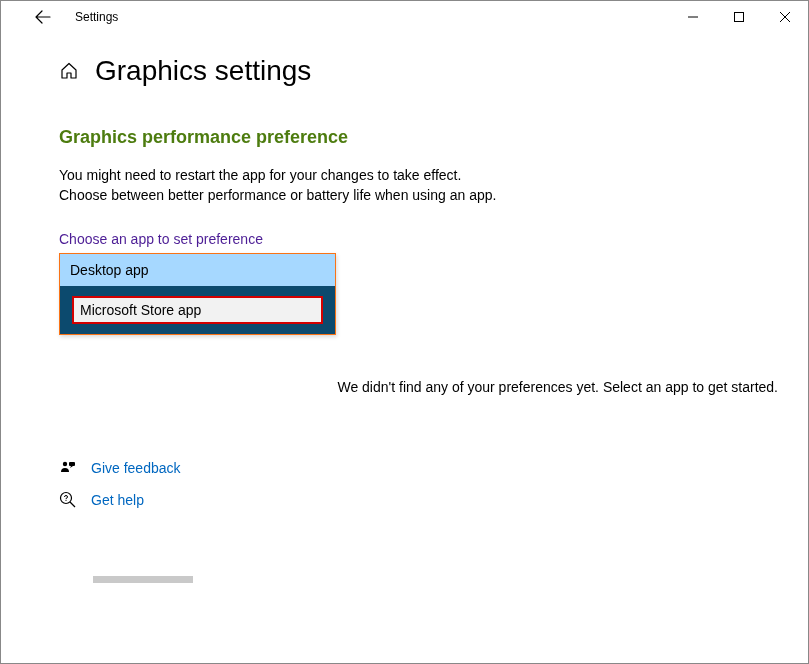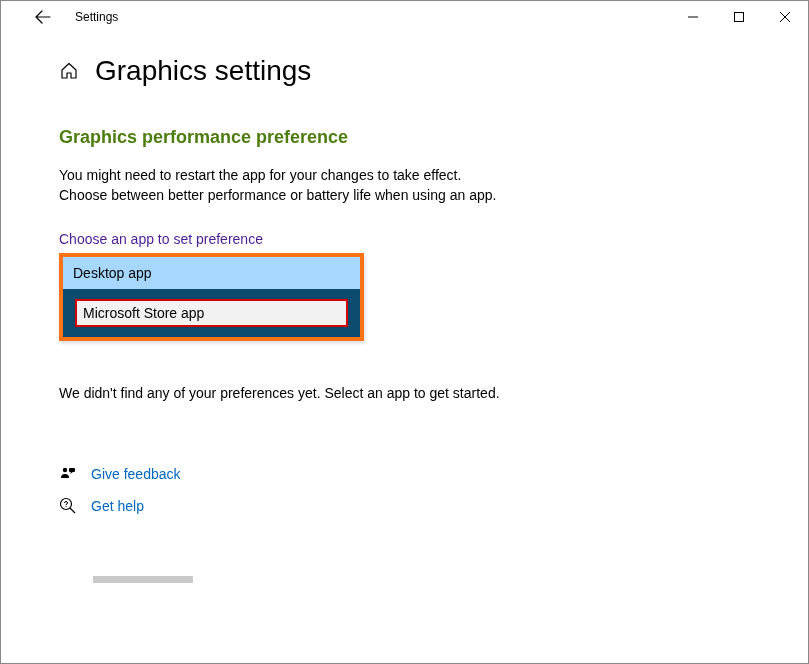--- a/index.html
+++ b/index.html
@@ -77,22 +77,22 @@
       line-height: 1.4;
     }
     .desc-block { margin-bottom: 26px; }
     .field-label {
       font-size: 14px;
       color: #4c1d95;
       margin-bottom: 6px;
     }
 
     .dropdown {
-      width: 305px;
-      border: 4px solid #f97316;
+      width: 277px;
+      border: 1px solid #f97316;
       background: #fff;
       box-shadow: 1px 2px 4px rgba(0,0,0,0.15);
       position: relative;
     }
     .dropdown-option {
       padding: 8px 10px;
       font-size: 14px;
       cursor: pointer;
       background: #0c4a6e;
     }
@@ -112,20 +112,21 @@
       width: 100px;
       height: 7px;
       background: #c9c9c9;
       z-index: -1;
     }
 
     .empty-msg {
       font-size: 14px;
       margin-top: 44px;
       margin-bottom: 64px;
+      text-align: right;
     }
 
     .help-row {
       display: flex;
       align-items: center;
       gap: 14px;
       margin-bottom: 14px;
     }
     .help-icon {
       width: 18px; height: 18px;

